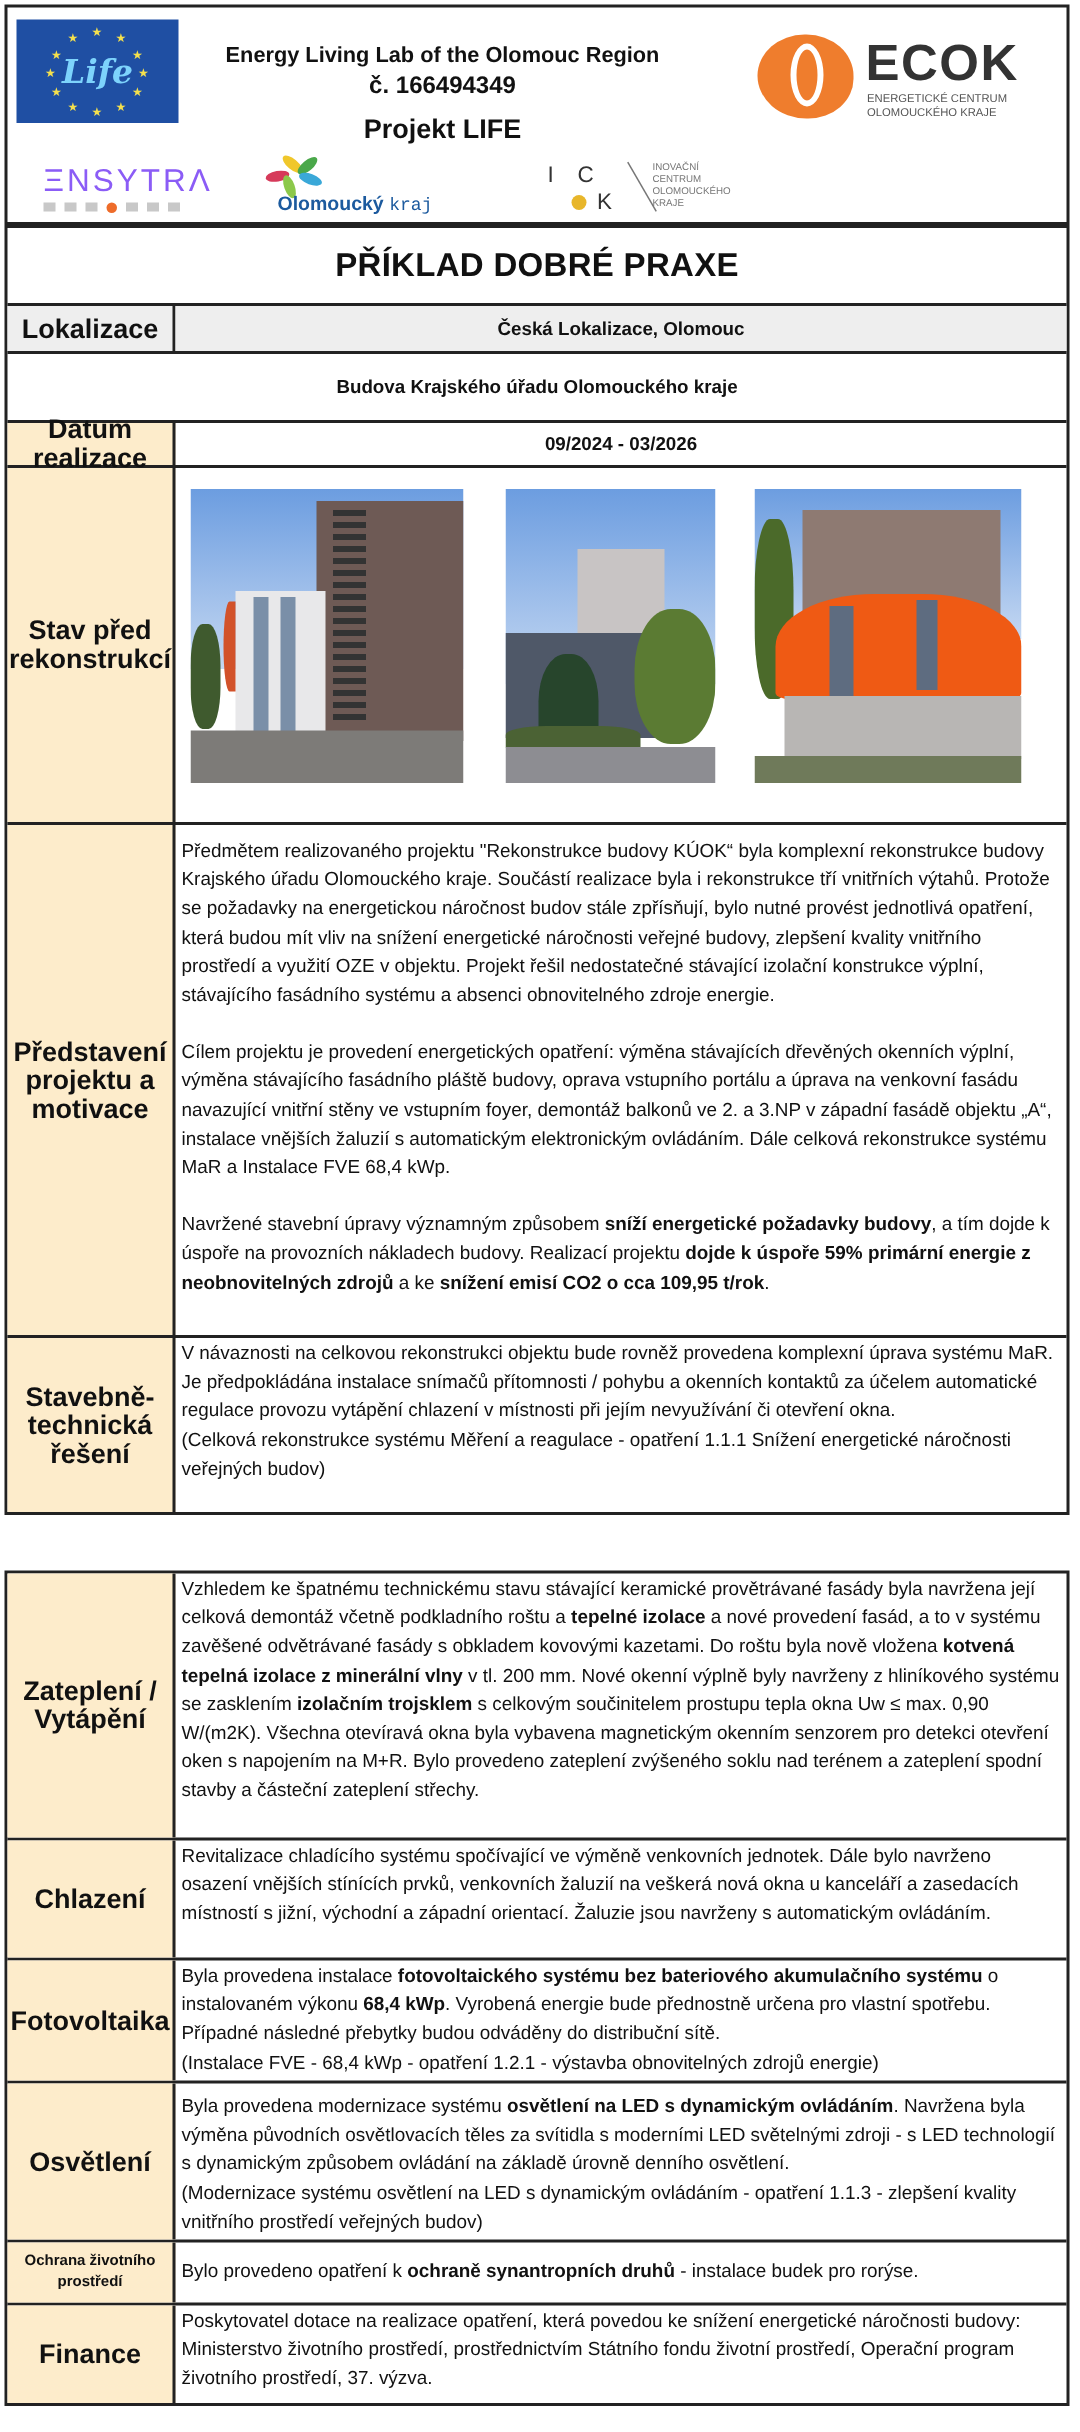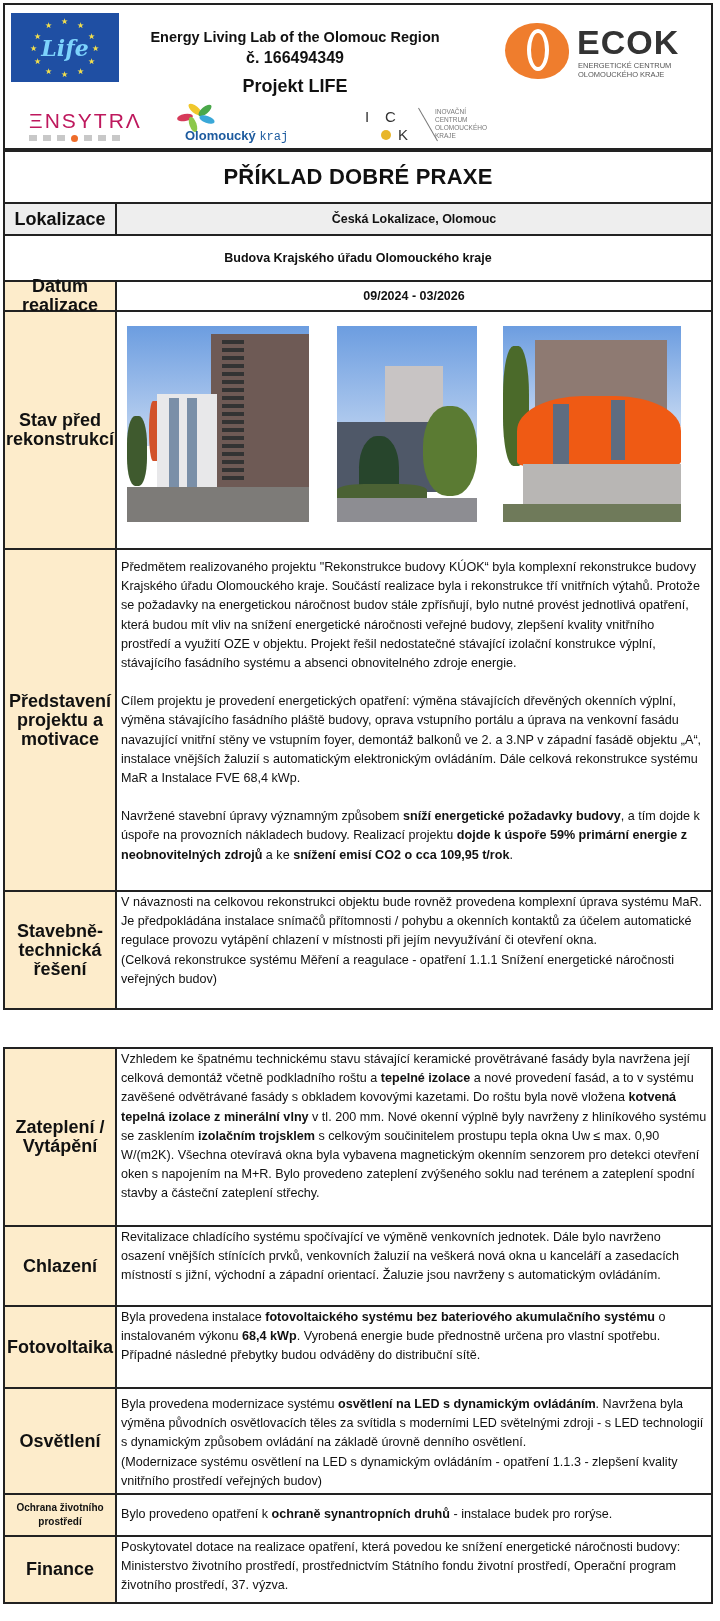--- a/index.html
+++ b/index.html
@@ -23,21 +23,21 @@
   .ecok { position: absolute; left: 500px; top: 18px; width: 200px; height: 60px; }
   .ecok-mark { position: absolute; left: 0; top: 0; width: 64px; height: 56px; background: #ef7d2d;
                border-radius: 50% 50% 48% 52%; }
   .ecok-mark::after { content: ""; position: absolute; left: 22px; top: 6px; width: 14px; height: 34px;
                border: 4px solid #fff; border-radius: 50%; }
   .ecok-name { position: absolute; left: 72px; top: 0; font-weight: bold; font-size: 34px; line-height: 38px; color: #333; letter-spacing: 1px; }
   .ecok-sub { position: absolute; left: 73px; top: 38px; font-size: 7.5px; line-height: 9px; color: #555; }
 
   .partners { position: absolute; left: 0; top: 95px; width: 706px; height: 48px; }
   .ensytra { position: absolute; left: 24px; top: 10px; }
-  .ensytra-name { color: #be185d; font-size: 21px; letter-spacing: 2px; line-height: 22px; }
+  .ensytra-name { color: #8b5cf6; font-size: 21px; letter-spacing: 2px; line-height: 22px; }
   .ensytra-dots { display: flex; gap: 6px; margin-top: 3px; }
   .ensytra-dots span { width: 8px; height: 6px; background: #c8c8c8; display: inline-block; }
   .ensytra-dots span.on { background: #ee6c2a; border-radius: 50%; width: 7px; height: 7px; }
 
   .olk { position: absolute; left: 160px; top: 2px; width: 150px; height: 44px; }
   .olk-flower { position: absolute; left: 10px; top: 2px; width: 40px; height: 30px; }
   .olk-flower span { position: absolute; width: 16px; height: 7px; border-radius: 50%; }
   .olk-name { position: absolute; left: 20px; top: 26px; font-size: 13px; white-space: nowrap; color: #1c5a9e; }
   .olk-name b { font-weight: bold; }
   .olk-name i { font-style: normal; font-size: 12px; font-family: Liberation Mono, monospace; }
@@ -244,20 +244,21 @@
 
   <div class="row" style="height:80px">
     <div class="label">Chlazení</div>
     <div class="text">Revitalizace chladícího systému spočívající ve výměně venkovních jednotek. Dále bylo navrženo osazení vnějších stínících prvků, venkovních žaluzií na veškerá nová okna u kanceláří a zasedacích  místností s jižní, východní a západní orientací. Žaluzie jsou navrženy s automatickým ovládáním.</div>
   </div>
 
   <div class="row" style="height:82px">
     <div class="label">Fotovoltaika</div>
     <div class="text">
       <div><span>Byla provedena instalace </span><b>fotovoltaického systému bez bateriového akumulačního systému</b><span> o instalovaném výkonu </span><b>68,4 kWp</b><span>. Vyrobená energie bude přednostně určena pro vlastní spotřebu. Případné následné přebytky budou odváděny do distribuční sítě.</span></div>
+      <div>(Instalace FVE - 68,4 kWp - opatření 1.2.1 - výstavba obnovitelných zdrojů energie)</div>
     </div>
   </div>
 
   <div class="row" style="height:106px">
     <div class="label">Osvětlení</div>
     <div class="text" style="padding-top:6px">
       <div><span>Byla provedena modernizace systému </span><b>osvětlení na LED s dynamickým ovládáním</b><span>. Navržena byla výměna původních osvětlovacích těles za svítidla s moderními LED světelnými zdroji - s LED technologií s dynamickým způsobem ovládání na základě úrovně denního osvětlení.</span></div>
       <div>(Modernizace systému osvětlení na LED s dynamickým ovládáním - opatření 1.1.3 - zlepšení kvality vnitřního prostředí veřejných budov)</div>
     </div>
   </div>

